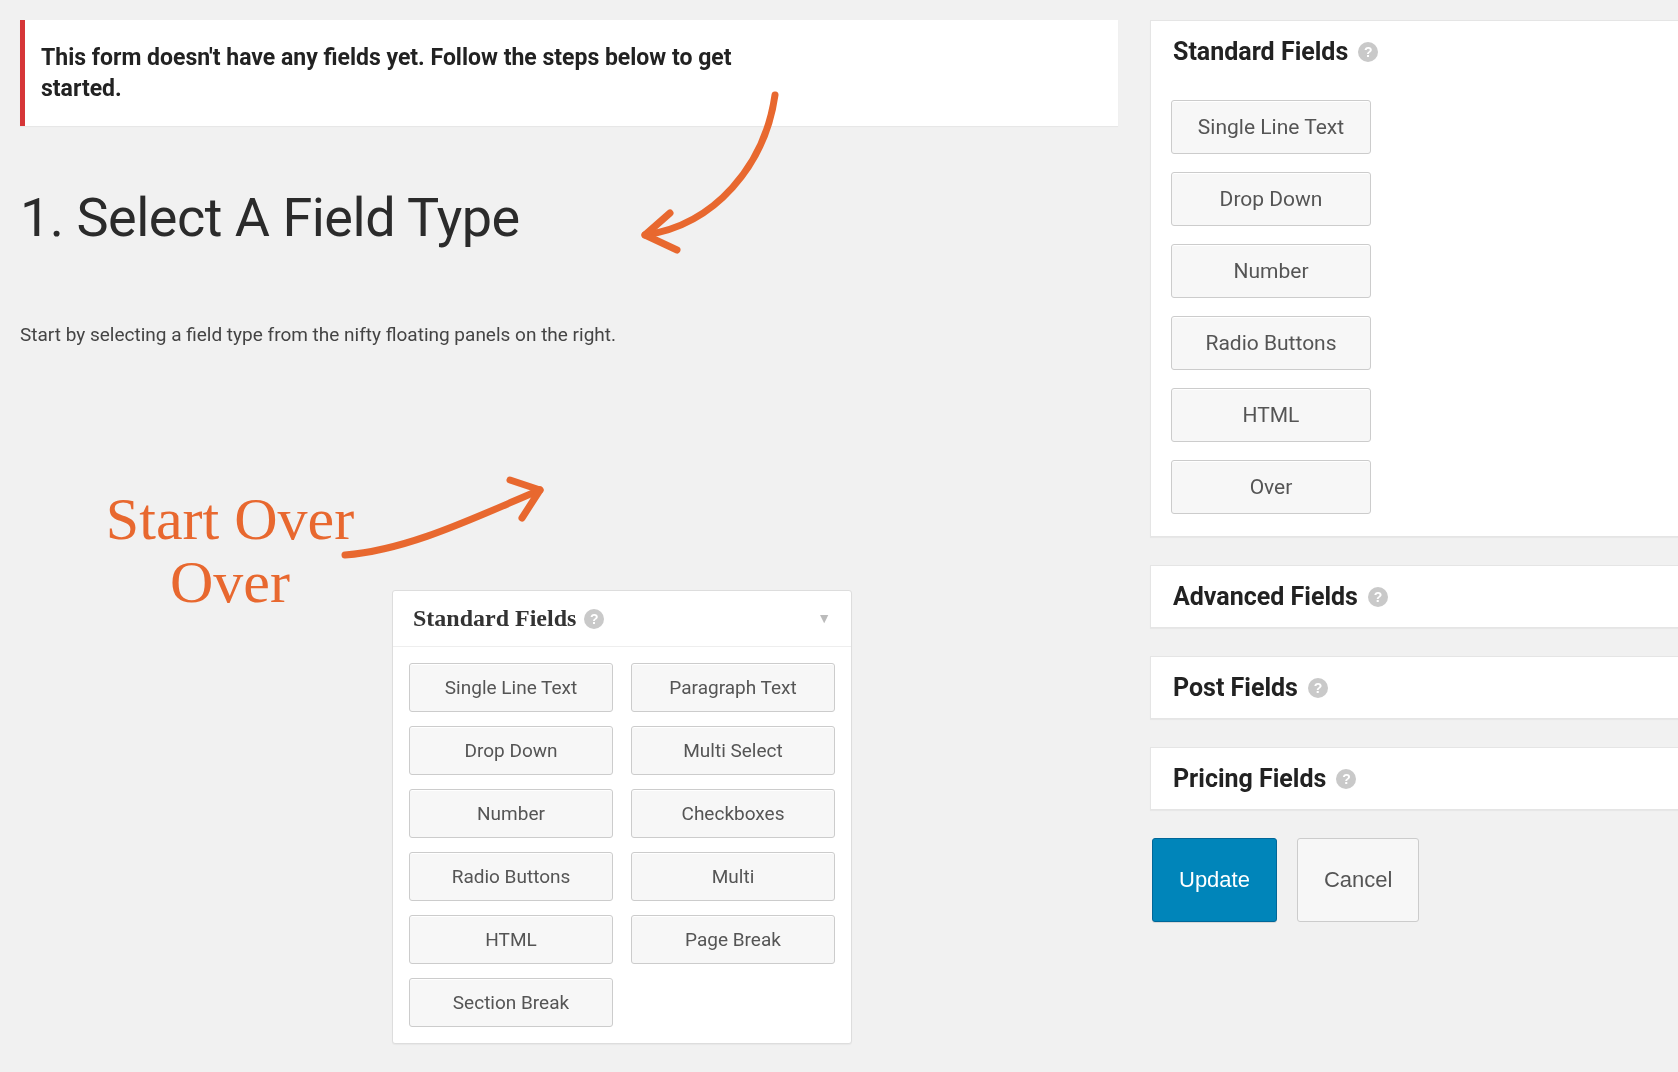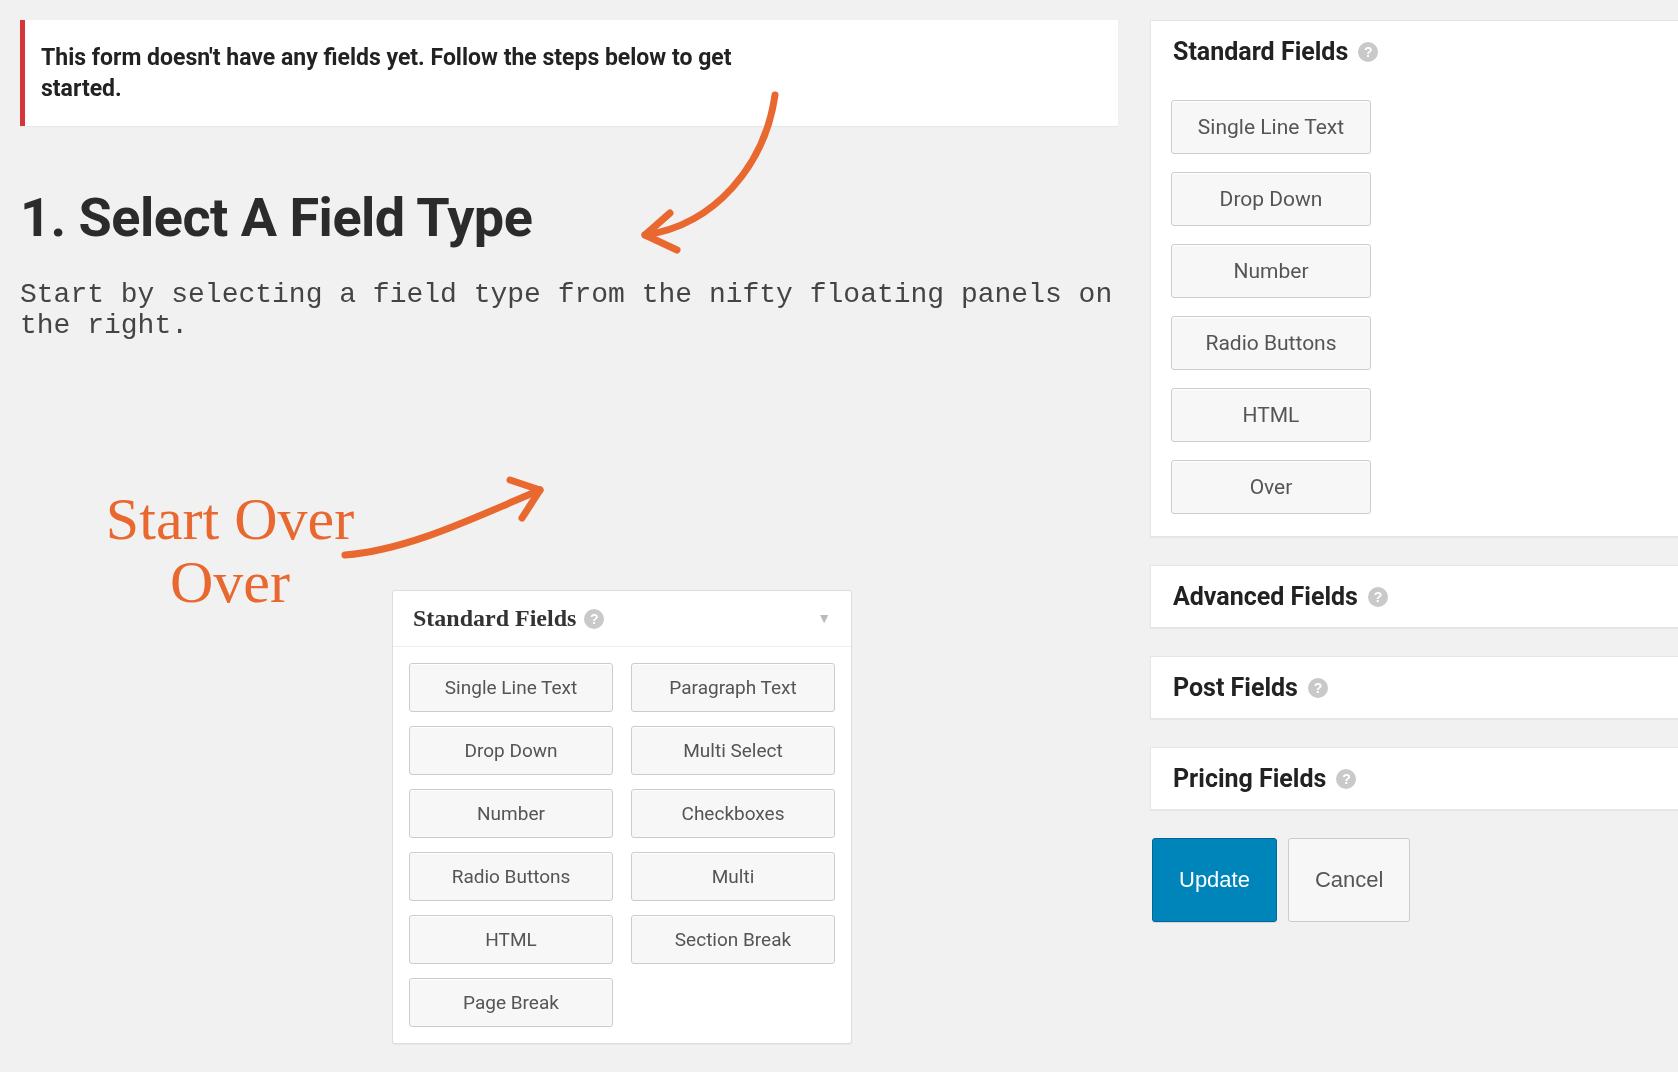--- a/index.html
+++ b/index.html
@@ -28,30 +28,29 @@
   }
   .notice-text {
     font-size: 23px;
     font-weight: 700;
     color: #222;
     line-height: 1.35;
     max-width: 740px;
   }
   .step-heading {
     font-size: 54px;
-    font-weight: 700;
+    font-weight: 400;
     color: #2b2b2b;
-    margin-bottom: 30px;
+    margin-bottom: 74px;
     letter-spacing: -0.5px;
   }
   .step-desc {
-    font-size: 28px;
+    font-size: 19px;
     color: #444;
     margin-bottom: 40px;
-    font-family: Liberation Mono, monospace;
   }
 
   
   .annotation {
     position: absolute;
     left: 40px;
     top: 468px;
     width: 340px;
     color: #e8682f;
     font-family: "Comic Sans MS", "Marker Felt", "Bradley Hand", cursive;
@@ -170,21 +169,21 @@
     font-size: 21px;
     color: #555;
     text-align: center;
     cursor: pointer;
     width: 200px;
     box-shadow: 0 1px 0 #fff inset;
   }
   .sidebar-actions {
     margin-top: 20px;
     display: flex;
-    gap: 11px;
+    gap: 20px;
     padding-left: 2px;
   }
   .btn-primary {
     background: #0085ba;
     border: 1px solid #006799;
     color: #fff;
     font-size: 22px;
     font-weight: 400;
     padding: 12px 26px;
     border-radius: 3px;
@@ -238,22 +237,22 @@
     <div class="panel-body" id="demo-body">
         <div class="field-btn">Single Line Text</div>
         <div class="field-btn">Paragraph Text</div>
         <div class="field-btn">Drop Down</div>
         <div class="field-btn">Multi Select</div>
         <div class="field-btn">Number</div>
         <div class="field-btn">Checkboxes</div>
         <div class="field-btn">Radio Buttons</div>
         <div class="field-btn">Multi</div>
         <div class="field-btn">HTML</div>
+        <div class="field-btn">Page Break</div>
         <div class="field-btn">Section Break</div>
-        <div class="field-btn">Page Break</div>
         <div></div>
       </div>
   </div>
 </div>
 
 <div class="sidebar">
   <div class="sidebar-panel">
     <div class="sidebar-header">
       <span>Standard Fields</span>
       <span class="help-icon">?</span>

